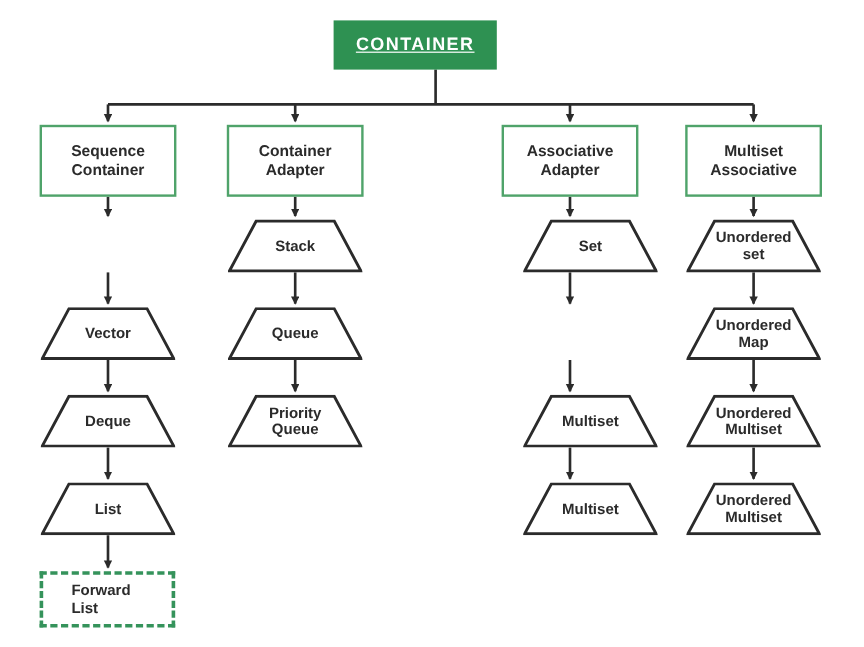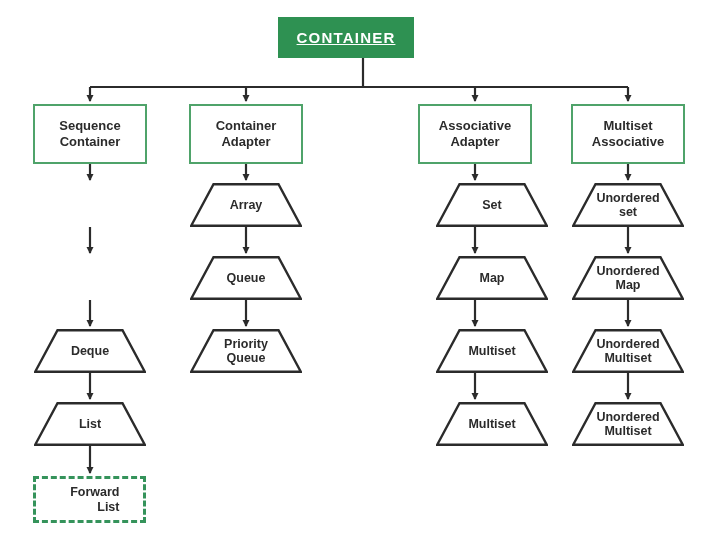--- a/index.html
+++ b/index.html
@@ -34,21 +34,21 @@
   .trap-shape{position:absolute;left:0;top:0;width:112px;height:44px;display:block;}
   .trap-shape polygon{fill:#fff;stroke:var(--line,#2B2B2B);stroke-width:2.4;}
   .trap-label{
     position:absolute;inset:0;display:flex;align-items:center;justify-content:center;
     text-align:center;font-weight:700;font-size:12.5px;line-height:1.15;color:var(--label,#2B2B2B);
   }
   .trap-label span{display:inline-block;width:84px;}
   .dashedbox{
     position:absolute;left:33px;top:476px;width:113px;height:47px;box-sizing:border-box;
     border:3px dashed var(--dashed-border,#35935B);background:#fff;
-    display:flex;align-items:center;justify-content:center;text-align:right;
+    display:flex;align-items:center;justify-content:center;text-align:left;
   }
   .dashedbox .dlabel{width:60px;font-weight:700;font-size:12.5px;line-height:1.2;color:var(--label,#2B2B2B);}
 </style>
 </head>
 <body>
 
 <div class="canvas">
 
   <svg class="connectors" width="720" height="539" viewBox="0 0 720 539" aria-hidden="true">
     <defs>
@@ -94,20 +94,28 @@
   <div class="hdr h2">
     <span class="hlabel">Container Adapter</span>
   </div>
   <div class="hdr h3">
     <span class="hlabel">Associative Adapter</span>
   </div>
   <div class="hdr h4">
     <span class="hlabel">Multiset Associative</span>
   </div>
 
+  <div class="trap c1 r2">
+    <svg class="trap-shape" viewBox="0 0 112 44" preserveAspectRatio="none" aria-hidden="true">
+        <polygon points="23.5,1.2 88.5,1.2 110.8,42.8 1.2,42.8"></polygon>
+      </svg>
+    <div class="trap-label">
+        <span>Vector</span>
+      </div>
+  </div>
   <div class="trap c1 r4">
     <svg class="trap-shape" viewBox="0 0 112 44" preserveAspectRatio="none" aria-hidden="true">
         <polygon points="23.5,1.2 88.5,1.2 110.8,42.8 1.2,42.8"></polygon>
       </svg>
     <div class="trap-label">
         <span>List</span>
       </div>
   </div>
   <div class="trap c1 r3">
     <svg class="trap-shape" viewBox="0 0 112 44" preserveAspectRatio="none" aria-hidden="true">
@@ -119,21 +127,21 @@
   </div>
   <div class="dashedbox">
     <span class="dlabel">Forward List</span>
   </div>
 
   <div class="trap c2 r1">
     <svg class="trap-shape" viewBox="0 0 112 44" preserveAspectRatio="none" aria-hidden="true">
         <polygon points="23.5,1.2 88.5,1.2 110.8,42.8 1.2,42.8"></polygon>
       </svg>
     <div class="trap-label">
-        <span>Array</span>
+        <span>Stack</span>
       </div>
   </div>
   <div class="trap c2 r2">
     <svg class="trap-shape" viewBox="0 0 112 44" preserveAspectRatio="none" aria-hidden="true">
         <polygon points="23.5,1.2 88.5,1.2 110.8,42.8 1.2,42.8"></polygon>
       </svg>
     <div class="trap-label">
         <span>Queue</span>
       </div>
   </div>
@@ -147,28 +155,20 @@
   </div>
 
   <div class="trap c3 r1">
     <svg class="trap-shape" viewBox="0 0 112 44" preserveAspectRatio="none" aria-hidden="true">
         <polygon points="23.5,1.2 88.5,1.2 110.8,42.8 1.2,42.8"></polygon>
       </svg>
     <div class="trap-label">
         <span>Set</span>
       </div>
   </div>
-  <div class="trap c3 r2">
-    <svg class="trap-shape" viewBox="0 0 112 44" preserveAspectRatio="none" aria-hidden="true">
-        <polygon points="23.5,1.2 88.5,1.2 110.8,42.8 1.2,42.8"></polygon>
-      </svg>
-    <div class="trap-label">
-        <span>Map</span>
-      </div>
-  </div>
   <div class="trap c3 r3">
     <svg class="trap-shape" viewBox="0 0 112 44" preserveAspectRatio="none" aria-hidden="true">
         <polygon points="23.5,1.2 88.5,1.2 110.8,42.8 1.2,42.8"></polygon>
       </svg>
     <div class="trap-label">
         <span>Multiset</span>
       </div>
   </div>
   <div class="trap c3 r4">
     <svg class="trap-shape" viewBox="0 0 112 44" preserveAspectRatio="none" aria-hidden="true">

